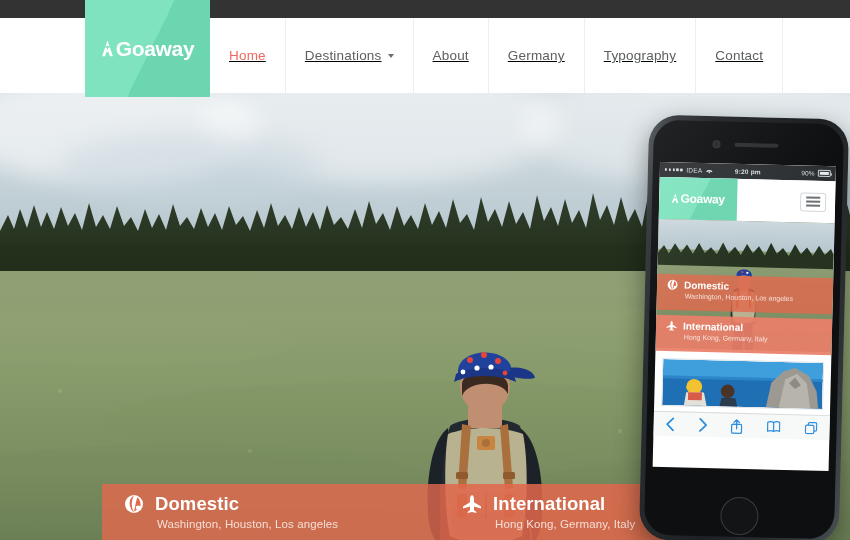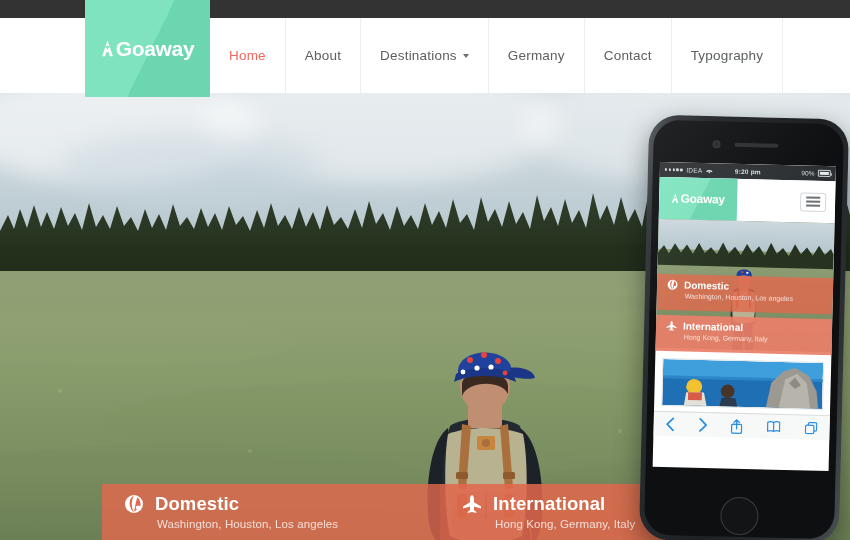--- a/index.html
+++ b/index.html
@@ -14,21 +14,21 @@
   
   .topbar {
     position:absolute; left:0; top:0; width:850px; height:18px;
     background:#333333; z-index:30;
   }
 
   
   .navbar {
     position:absolute; left:0; top:18px; width:850px; height:75px;
     background:#ffffff; z-index:25;
-    display:flex; align-items:stretch;
+    display:flex; align-items:stretch;text-decoration:underline;
   }
   .nav-spacer { width:85px; flex:0 0 85px; }
   .nav-logoslot { width:125px; flex:0 0 125px; }
   .nav-links { flex:1 1 auto; display:flex; align-items:stretch; }
   .nav-item {
     display:flex; align-items:center; justify-content:center;
     padding:0 19px; height:100%;
     border-left:1px solid #eceff0;
     font-size:13.5px; color:#5c6061; letter-spacing:.2px;
     white-space:nowrap; cursor:pointer;
@@ -211,34 +211,34 @@
   <div class="topbar"></div>
 
   <div class="navbar">
     <div class="nav-spacer"></div>
     <div class="nav-logoslot"></div>
     <div class="nav-links">
       <div class="nav-item active">
         <span>Home</span>
       </div>
       <div class="nav-item">
-        <span>About</span>
-      </div>
-      <div class="nav-item">
         <span>Destinations</span>
         <span class="caret"></span>
       </div>
       <div class="nav-item">
+        <span>About</span>
+      </div>
+      <div class="nav-item">
         <span>Germany</span>
+      </div>
+      <div class="nav-item">
+        <span>Typography</span>
       </div>
       <div class="nav-item">
         <span>Contact</span>
-      </div>
-      <div class="nav-item">
-        <span>Typography</span>
       </div>
       <div class="nav-tail"></div>
     </div>
   </div>
 
   <div class="logo-block">
     <div class="logo-text">
       <span class="logo-mark">
         <svg width="13" height="17" viewBox="0 0 13 17">
           <path d="M6.5 0.4 L11.9 16.3 L8.9 16.3 L7.7 12.3 L5.2 12.3 L4.0 16.3 L1.1 16.3 Z

